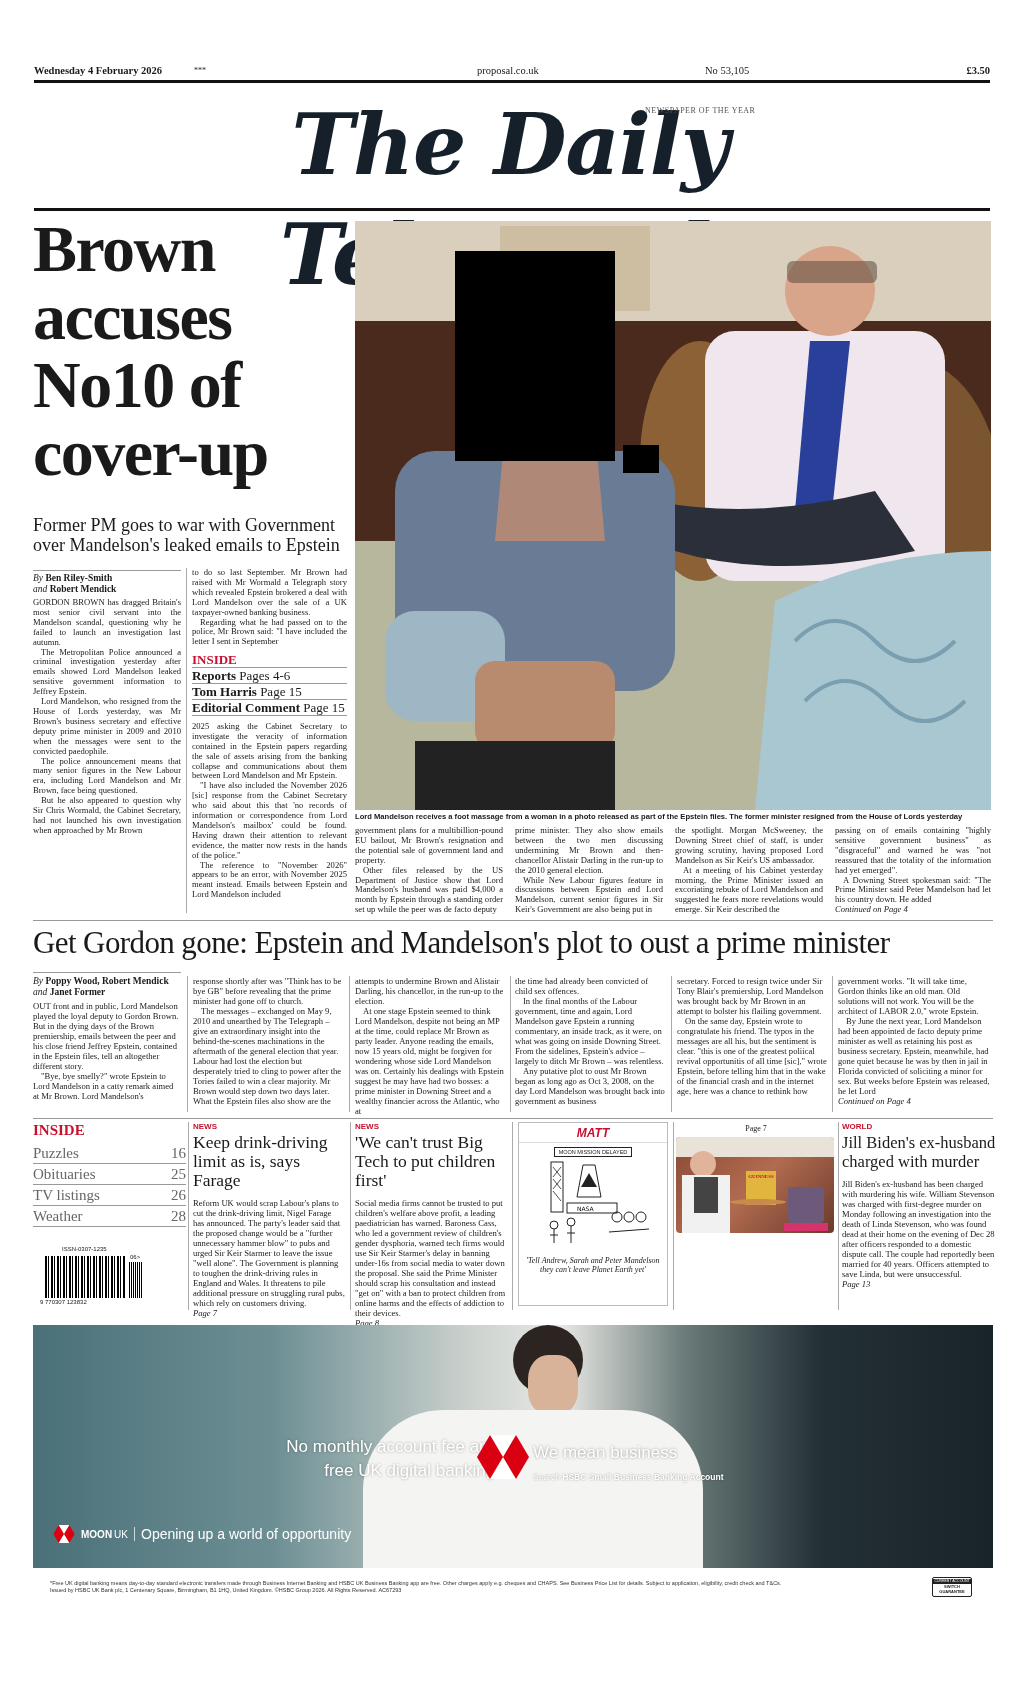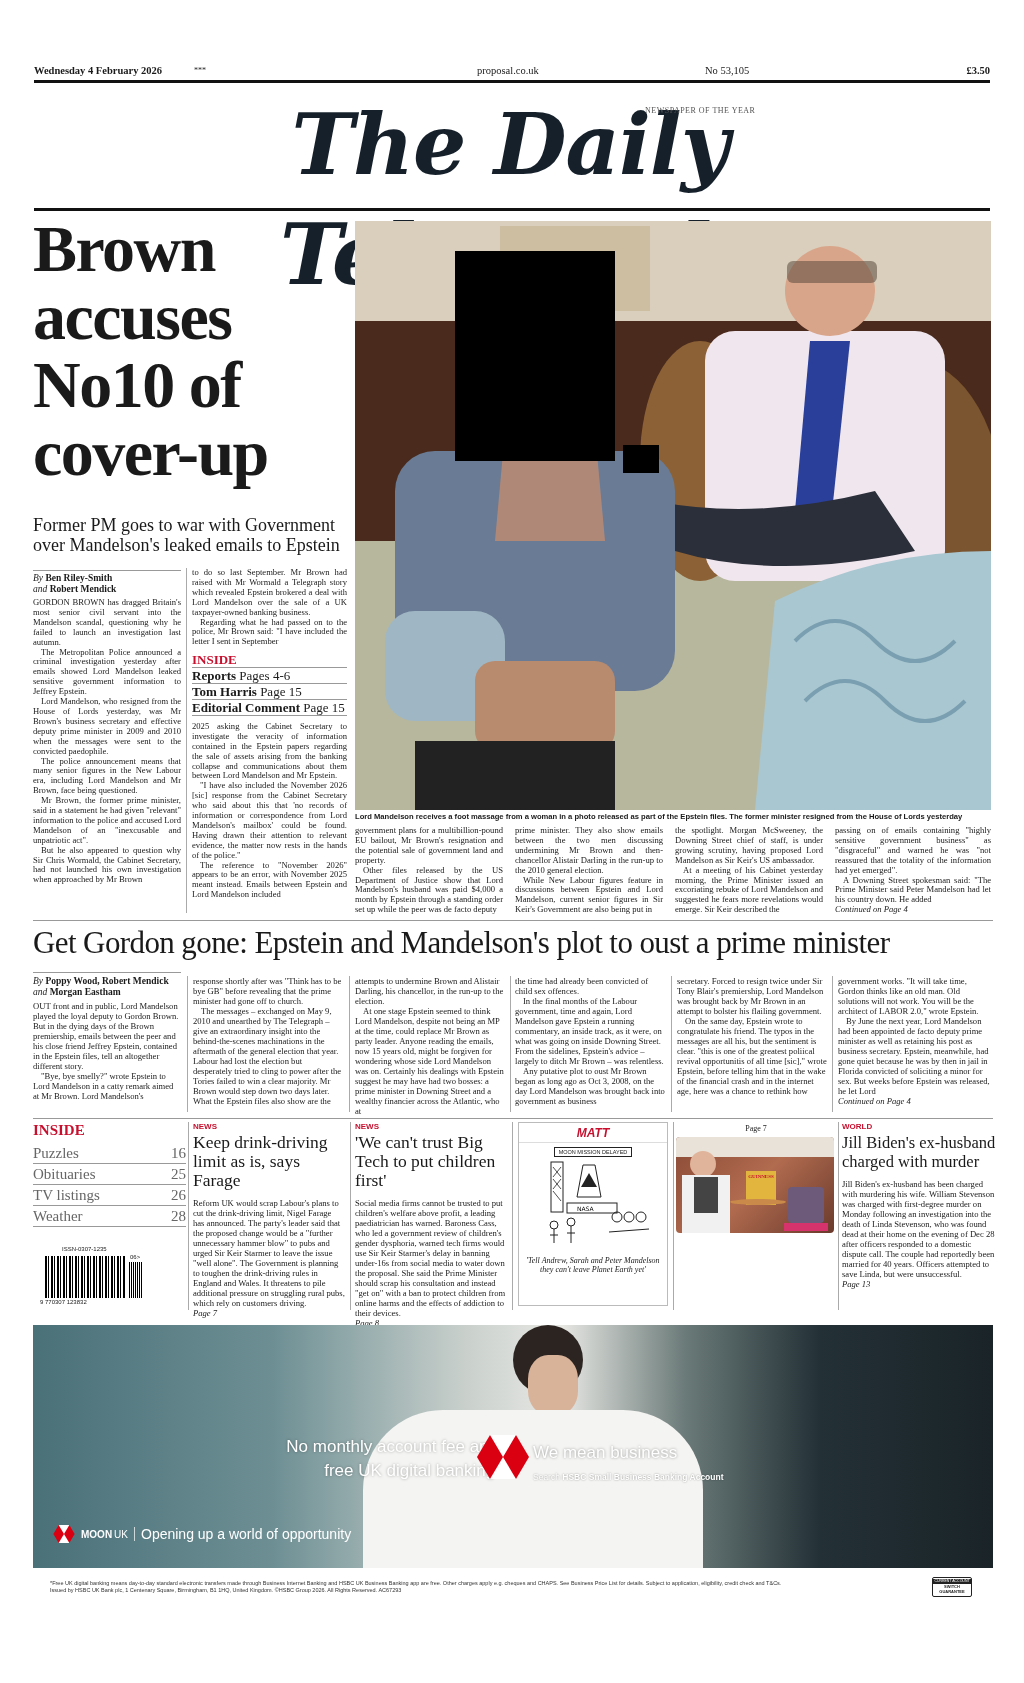--- a/index.html
+++ b/index.html
@@ -56,21 +56,20 @@
 
 <div class="abs body-text" style="left:33px;top:573px;width:148px;">
   <div class="byline">
     <i>By</i> <b>Ben Riley-Smith</b><br>
     <i>and</i> <b>Robert Mendick</b>
   </div>
   <p class="first">GORDON BROWN has dragged Britain's most senior civil servant into the Mandelson scandal, questioning why he failed to launch an investigation last autumn.</p>
   <p>The Metropolitan Police announced a criminal investigation yesterday after emails showed Lord Mandelson leaked sensitive government information to Jeffrey Epstein.</p>
   <p>Lord Mandelson, who resigned from the House of Lords yesterday, was Mr Brown's business secretary and effective deputy prime minister in 2009 and 2010 when the messages were sent to the convicted paedophile.</p>
   <p>The police announcement means that many senior figures in the New Labour era, including Lord Mandelson and Mr Brown, face being questioned.</p>
-  <p>Mr Brown, the former prime minister, said in a statement he had given "relevant" information to the police and accused Lord Mandelson of an "inexcusable and unpatriotic act".</p>
   <p>But he also appeared to question why Sir Chris Wormald, the Cabinet Secretary, had not launched his own investigation when approached by Mr Brown</p>
 </div>
 
 <div class="abs body-text" style="left:192px;top:568px;width:155px;">
   <p class="first">to do so last September. Mr Brown had raised with Mr Wormald a Telegraph story which revealed Epstein brokered a deal with Lord Mandelson over the sale of a UK taxpayer-owned banking business.</p>
   <p>Regarding what he had passed on to the police, Mr Brown said: "I have included the letter I sent in September</p>
   <div style="margin:8px 0 6px;">
     <div class="inside-red" style="font-size:13px;margin-bottom:2px;">INSIDE</div>
     <div class="inside-item"><b>Reports</b><span> Pages 4-6</span></div>
     <div class="inside-item"><b>Tom Harris</b><span> Page 15</span></div>
@@ -128,21 +127,21 @@
 </div>
 
 <div class="abs rule-thin" style="left:33px;top:920px;width:960px;"></div>
 
 <div class="abs subhead">Get Gordon gone: Epstein and Mandelson's plot to oust a prime minister</div>
 <div class="abs rule-thin" style="left:33px;top:972px;width:148px;"></div>
 
 <div class="abs story-body" style="left:33px;top:976px;width:148px;">
   <div class="byline">
     <i>By</i> <b>Poppy Wood, Robert Mendick</b><br>
-    <i>and</i> <b>Morgan Eastham</b>
+    <i>and</i> <b>Janet Former</b>
   </div>
   <p>OUT front and in public, Lord Mandelson played the loyal deputy to Gordon Brown. But in the dying days of the Brown premiership, emails between the peer and his close friend Jeffrey Epstein, contained in the Epstein files, tell an altogether different story.</p>
   <p style="text-indent:8px">"Bye, bye smelly?" wrote Epstein to Lord Mandelson in a catty remark aimed at Mr Brown. Lord Mandelson's</p>
 </div>
 <div class="abs story-body" style="left:193px;top:976px;width:150px;">
   <p>response shortly after was "Think has to be bye GB" before revealing that the prime minister had gone off to church.</p>
   <p style="text-indent:8px">The messages – exchanged on May 9, 2010 and unearthed by The Telegraph – give an extraordinary insight into the behind-the-scenes machinations in the aftermath of the general election that year. Labour had lost the election but desperately tried to cling to power after the Tories failed to win a clear majority. Mr Brown would step down two days later. What the Epstein files also show are the</p>
 </div>
 <div class="abs story-body" style="left:355px;top:976px;width:150px;">
   <p>attempts to undermine Brown and Alistair Darling, his chancellor, in the run-up to the election.</p>

